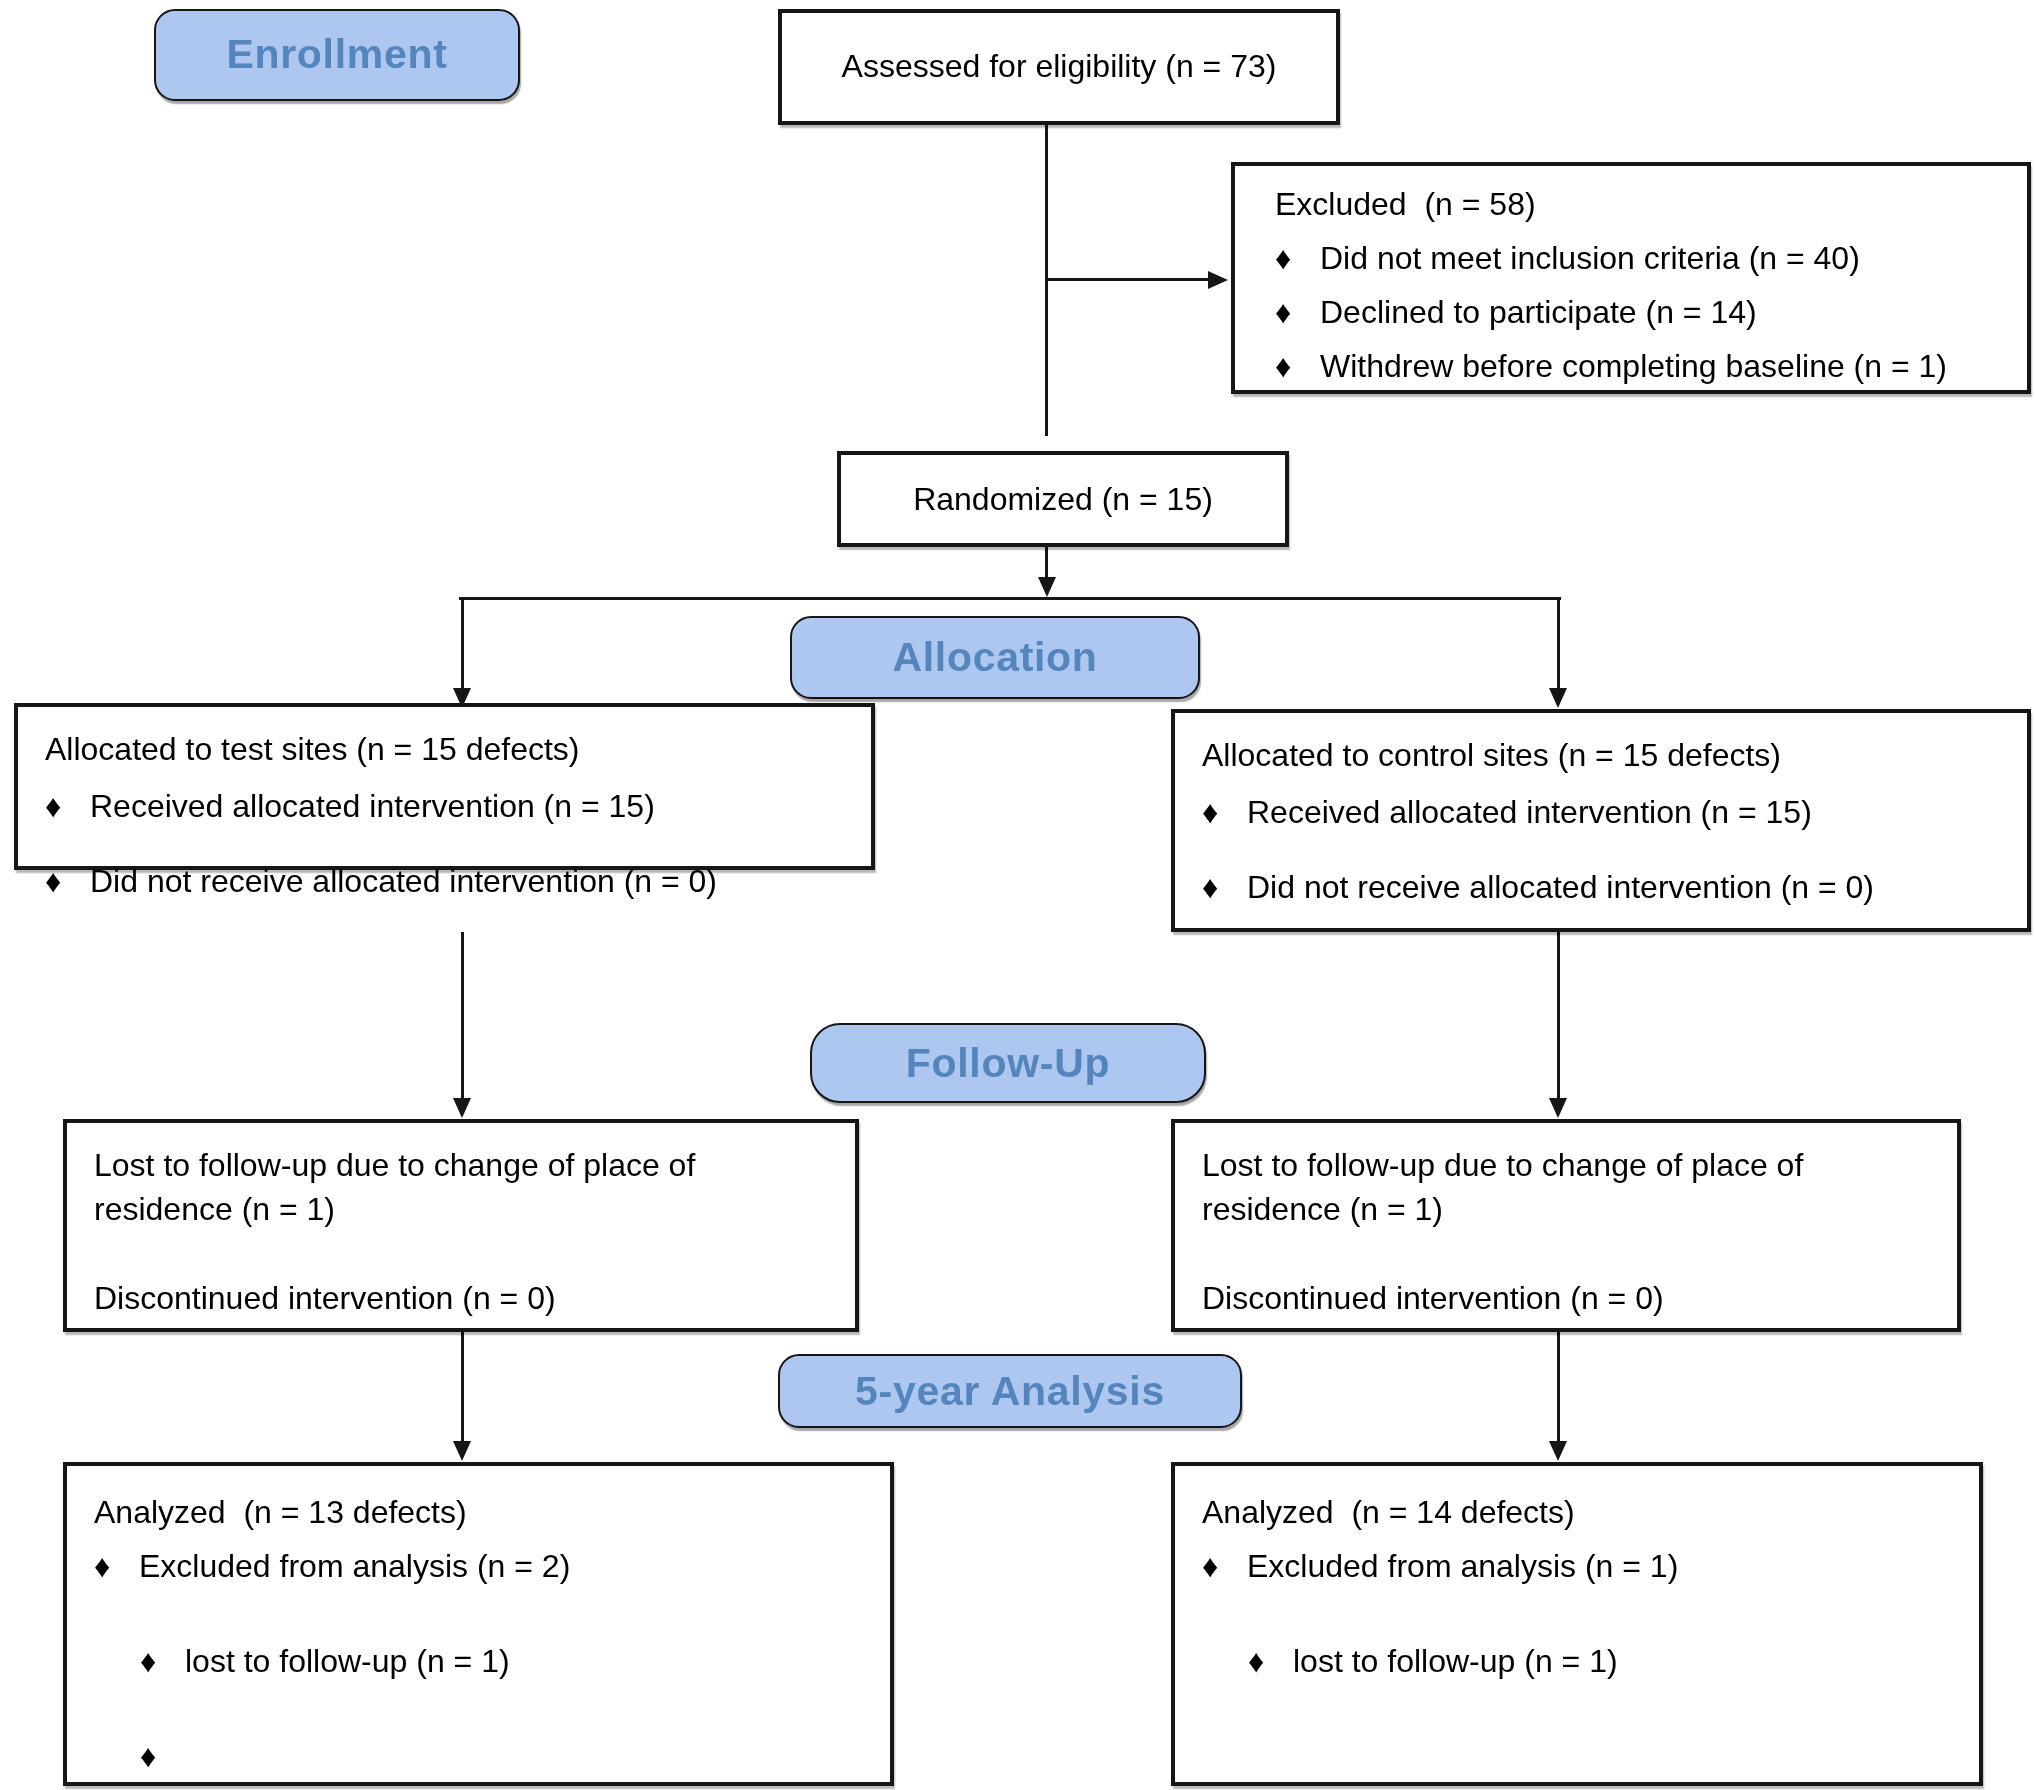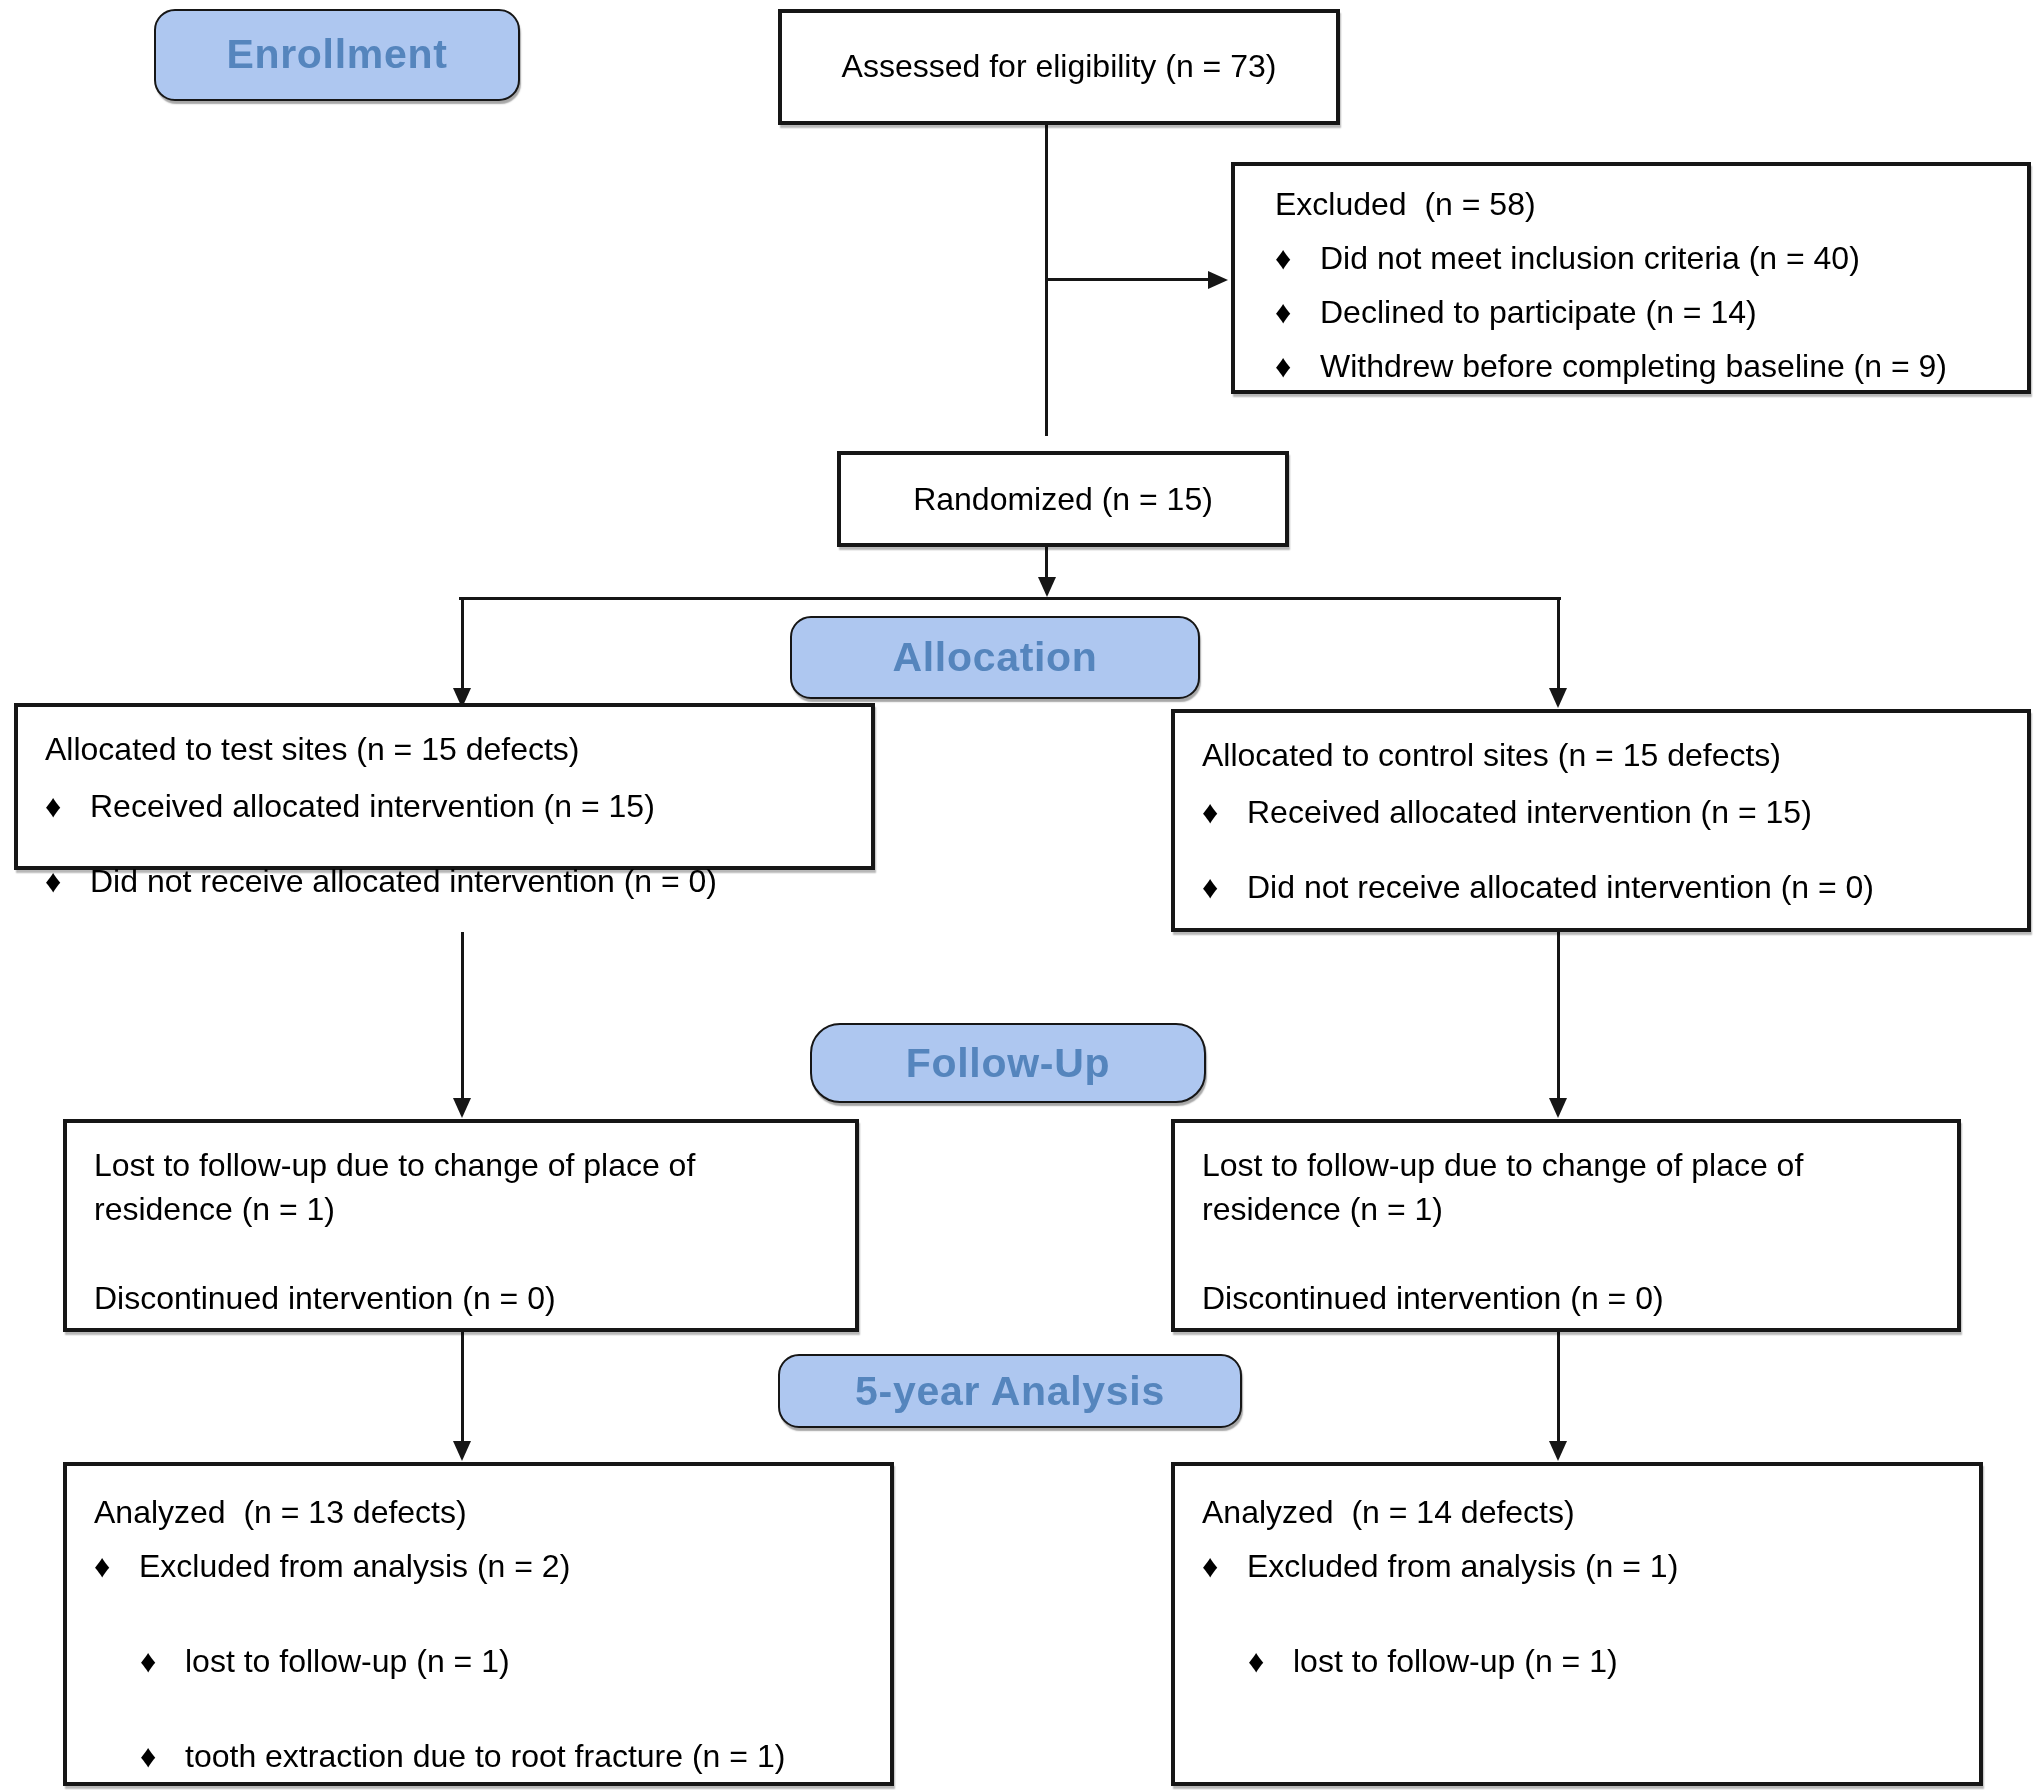--- a/index.html
+++ b/index.html
@@ -118,21 +118,21 @@
       <div class="row mt-sm">
         <span class="glyph">♦</span>
         <span>Did not meet inclusion criteria (n = 40)</span>
       </div>
       <div class="row mt-sm">
         <span class="glyph">♦</span>
         <span>Declined to participate (n = 14)</span>
       </div>
       <div class="row mt-sm">
         <span class="glyph">♦</span>
-        <span>Withdrew before completing baseline (n = 9)</span>
+        <span>Withdrew before completing baseline (n = 1)</span>
       </div>
     </div>
   </div>
 
   <div class="box center-box" style="left:837px;top:451px;width:452px;height:96px;">
     <span>Randomized (n = 15)</span>
   </div>
 
   <div class="box" style="left:14px;top:703px;width:861px;height:167px;">
     <div class="content">
@@ -182,21 +182,20 @@
       <div class="row mt-sm">
         <span class="glyph">♦</span>
         <span>Excluded from analysis (n = 2)</span>
       </div>
       <div class="row sub mt-xxl">
         <span class="glyph">♦</span>
         <span>lost to follow-up (n = 1)</span>
       </div>
       <div class="row sub mt-xxl">
         <span class="glyph">♦</span>
-        <span>tooth extraction due to root fracture (n = 1)</span>
       </div>
     </div>
   </div>
 
   <div class="box" style="left:1171px;top:1462px;width:812px;height:324px;">
     <div class="content" style="padding-top:24px;">
       <div class="title">Analyzed  (n = 14 defects)</div>
       <div class="row mt-sm">
         <span class="glyph">♦</span>
         <span>Excluded from analysis (n = 1)</span>

